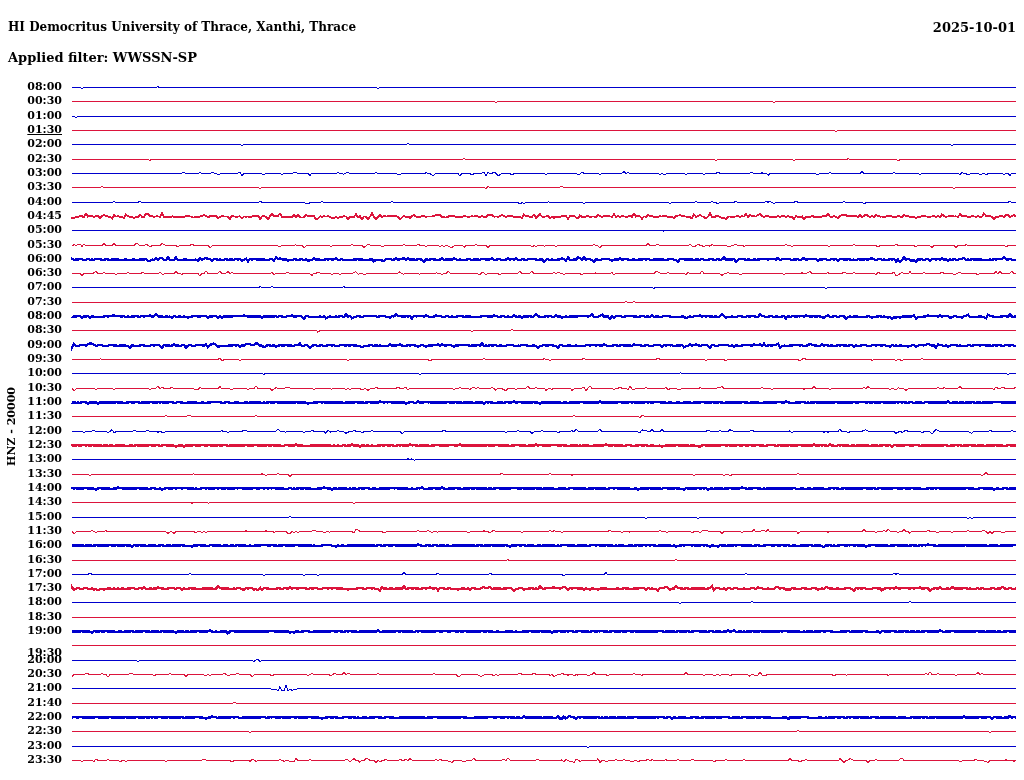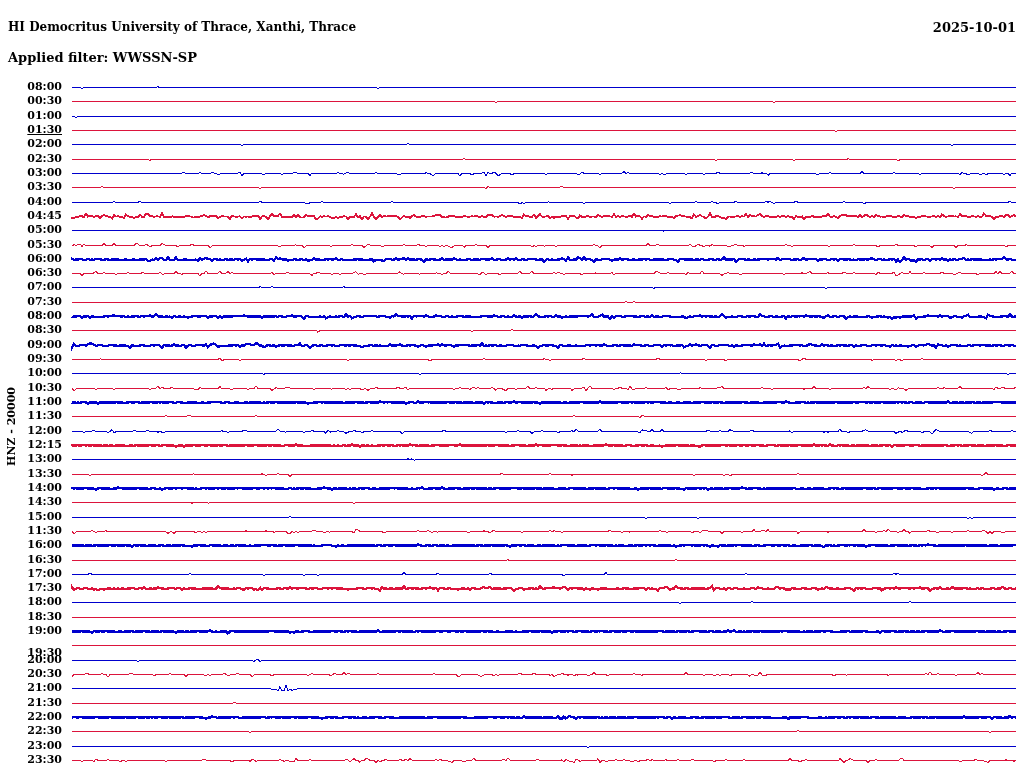--- a/index.html
+++ b/index.html
@@ -94,39 +94,39 @@
     <div class="trace-label" style="top: 296px;">07:30</div>
     <div class="trace-label" style="top: 310px;">08:00</div>
     <div class="trace-label" style="top: 324px;">08:30</div>
     <div class="trace-label" style="top: 339px;">09:00</div>
     <div class="trace-label" style="top: 353px;">09:30</div>
     <div class="trace-label" style="top: 367px;">10:00</div>
     <div class="trace-label" style="top: 382px;">10:30</div>
     <div class="trace-label" style="top: 396px;">11:00</div>
     <div class="trace-label" style="top: 410px;">11:30</div>
     <div class="trace-label" style="top: 425px;">12:00</div>
-    <div class="trace-label" style="top: 439px;">12:15</div>
+    <div class="trace-label" style="top: 439px;">12:30</div>
     <div class="trace-label" style="top: 453px;">13:00</div>
     <div class="trace-label" style="top: 468px;">13:30</div>
     <div class="trace-label" style="top: 482px;">14:00</div>
     <div class="trace-label" style="top: 496px;">14:30</div>
     <div class="trace-label" style="top: 511px;">15:00</div>
     <div class="trace-label" style="top: 525px;">11:30</div>
     <div class="trace-label" style="top: 539px;">16:00</div>
     <div class="trace-label" style="top: 554px;">16:30</div>
     <div class="trace-label" style="top: 568px;">17:00</div>
     <div class="trace-label" style="top: 582px;">17:30</div>
     <div class="trace-label" style="top: 596px;">18:00</div>
     <div class="trace-label" style="top: 611px;">18:30</div>
     <div class="trace-label" style="top: 625px;">19:00</div>
     <div class="trace-label" style="top: 639px; margin-top: 8px;">19:30</div>
     <div class="trace-label" style="top: 654px;">20:00</div>
     <div class="trace-label" style="top: 668px;">20:30</div>
     <div class="trace-label" style="top: 682px;">21:00</div>
-    <div class="trace-label" style="top: 697px;">21:30</div>
+    <div class="trace-label" style="top: 697px;">21:40</div>
     <div class="trace-label" style="top: 711px;">22:00</div>
     <div class="trace-label" style="top: 725px;">22:30</div>
     <div class="trace-label" style="top: 740px;">23:00</div>
     <div class="trace-label" style="top: 754px;">23:30</div>
   </div>
 
 <svg id="traces-svg" width="1024" height="780" shape-rendering="crispEdges">
     <path d="M72 87.5 L72 87.5 L74 87.5 L76 87.4 L78 87.4 L80 87.5 L82 88.3 L84 87.5 L86 87.4 L88 87.6 L90 87.5 L92 87.6 L94 87.6 L96 87.5 L98 87.5 L100 87.5 L102 87.6 L104 87.4 L106 87.4 L108 87.6 L110 87.6 L112 87.5 L114 87.5 L116 87.6 L118 87.4 L120 87.5 L122 87.4 L124 87.5 L126 87.5 L128 87.4 L130 87.6 L132 87.6 L134 87.5 L136 87.5 L138 87.4 L140 87.4 L142 87.5 L144 87.4 L146 87.4 L148 87.4 L150 87.5 L152 87.5 L154 87.4 L156 87.5 L158 86.8 L160 87.5 L162 87.5 L164 87.6 L166 87.4 L168 87.4 L170 87.6 L172 87.4 L174 87.5 L176 87.5 L178 87.4 L180 87.4 L182 87.4 L184 87.5 L186 87.5 L188 87.4 L190 87.5 L192 87.5 L194 87.5 L196 87.4 L198 87.5 L200 87.4 L202 87.9 L204 87.6 L206 87.6 L208 87.6 L210 87.4 L212 87.5 L214 87.6 L216 87.6 L218 87.4 L220 87.4 L222 87.5 L224 87.5 L226 87.6 L228 87.5 L230 87.5 L232 87.5 L234 87.6 L236 87.4 L238 87.5 L240 87.5 L242 87.4 L244 87.6 L246 87.4 L248 87.6 L250 87.6 L252 87.4 L254 87.4 L256 87.5 L258 87.4 L260 87.5 L262 87.5 L264 87.6 L266 87.4 L268 87.5 L270 87.5 L272 87.4 L274 87.4 L276 87.4 L278 87.4 L280 87.4 L282 87.4 L284 87.5 L286 87.4 L288 87.5 L290 87.5 L292 87.4 L294 87.5 L296 87.5 L298 87.6 L300 87.5 L302 87.4 L304 87.5 L306 87.6 L308 87.6 L310 87.5 L312 87.6 L314 87.6 L316 87.4 L318 87.6 L320 87.5 L322 87.5 L324 87.6 L326 87.5 L328 87.4 L330 87.5 L332 87.5 L334 87.5 L336 87.6 L338 87.6 L340 87.4 L342 87.5 L344 87.4 L346 87.5 L348 87.4 L350 87.6 L352 87.6 L354 87.6 L356 87.4 L358 87.4 L360 87.6 L362 87.6 L364 87.4 L366 87.6 L368 87.6 L370 87.5 L372 87.5 L374 87.6 L376 87.5 L378 88.6 L380 87.6 L382 87.4 L384 87.5 L386 87.5 L388 87.4 L390 87.5 L392 87.4 L394 87.5 L396 87.5 L398 87.6 L400 87.4 L402 87.6 L404 87.6 L406 87.6 L408 87.5 L410 87.5 L412 87.4 L414 87.5 L416 87.6 L418 87.4 L420 87.4 L422 87.4 L424 87.5 L426 87.4 L428 87.5 L430 87.6 L432 87.6 L434 87.6 L436 87.5 L438 87.5 L440 87.4 L442 87.5 L444 87.5 L446 87.6 L448 87.6 L450 87.5 L452 87.4 L454 88.1 L456 87.4 L458 87.4 L460 87.6 L462 87.6 L464 87.4 L466 87.4 L468 87.6 L470 87.4 L472 87.6 L474 87.4 L476 87.4 L478 87.4 L480 87.5 L482 87.5 L484 87.5 L486 87.4 L488 87.4 L490 87.6 L492 87.6 L494 87.6 L496 87.6 L498 87.6 L500 87.6 L502 87.4 L504 87.5 L506 87.6 L508 87.5 L510 87.6 L512 87.5 L514 87.4 L516 87.6 L518 87.4 L520 87.6 L522 87.4 L524 87.4 L526 87.6 L528 87.5 L530 87.4 L532 87.4 L534 87.5 L536 87.5 L538 87.5 L540 87.6 L542 87.4 L544 87.4 L546 87.5 L548 87.4 L550 87.5 L552 87.6 L554 87.5 L556 87.5 L558 87.4 L560 87.5 L562 87.4 L564 87.6 L566 87.6 L568 87.4 L570 87.5 L572 87.6 L574 87.5 L576 87.6 L578 87.4 L580 87.6 L582 87.4 L584 87.5 L586 87.6 L588 87.6 L590 87.6 L592 87.6 L594 87.6 L596 87.6 L598 87.5 L600 87.6 L602 87.5 L604 87.6 L606 87.4 L608 87.5 L610 87.5 L612 87.5 L614 87.5 L616 87.6 L618 87.5 L620 87.5 L622 87.5 L624 87.4 L626 87.4 L628 87.5 L630 87.5 L632 87.6 L634 87.6 L636 87.5 L638 87.4 L640 87.6 L642 87.4 L644 87.4 L646 87.6 L648 87.4 L650 87.4 L652 87.6 L654 87.6 L656 87.6 L658 87.4 L660 87.4 L662 87.5 L664 87.4 L666 87.4 L668 87.5 L670 87.6 L672 87.5 L674 87.6 L676 87.5 L678 87.5 L680 87.6 L682 87.4 L684 87.6 L686 87.4 L688 87.4 L690 87.5 L692 87.6 L694 87.5 L696 87.6 L698 87.5 L700 87.4 L702 87.4 L704 87.5 L706 87.5 L708 87.6 L710 87.4 L712 87.4 L714 87.5 L716 87.5 L718 87.6 L720 87.6 L722 87.6 L724 87.5 L726 87.4 L728 87.4 L730 87.5 L732 87.5 L734 87.4 L736 87.5 L738 87.6 L740 87.4 L742 87.6 L744 87.5 L746 87.5 L748 87.4 L750 87.6 L752 87.4 L754 87.5 L756 87.5 L758 87.4 L760 87.5 L762 87.5 L764 87.4 L766 87.6 L768 87.4 L770 87.5 L772 87.5 L774 87.4 L776 87.5 L778 87.5 L780 87.6 L782 87.4 L784 87.5 L786 87.4 L788 87.9 L790 87.0 L792 87.5 L794 87.6 L796 87.5 L798 87.5 L800 87.4 L802 87.5 L804 87.8 L806 87.6 L808 87.4 L810 87.6 L812 87.6 L814 87.5 L816 87.5 L818 87.4 L820 87.4 L822 87.4 L824 87.6 L826 87.4 L828 87.6 L830 87.4 L832 87.5 L834 87.4 L836 87.5 L838 87.5 L840 87.4 L842 87.5 L844 87.5 L846 87.6 L848 87.4 L850 87.5 L852 87.5 L854 87.7 L856 87.4 L858 87.4 L860 87.6 L862 87.5 L864 87.5 L866 87.5 L868 87.5 L870 87.5 L872 87.4 L874 87.6 L876 87.5 L878 87.6 L880 87.4 L882 87.5 L884 87.5 L886 87.5 L888 87.4 L890 87.5 L892 87.5 L894 87.4 L896 87.5 L898 87.4 L900 87.4 L902 87.5 L904 87.4 L906 87.6 L908 87.5 L910 87.5 L912 87.6 L914 87.5 L916 87.5 L918 87.6 L920 87.5 L922 87.5 L924 87.4 L926 87.6 L928 87.4 L930 87.5 L932 87.4 L934 87.6 L936 87.5 L938 87.5 L940 87.5 L942 87.6 L944 87.4 L946 87.4 L948 87.5 L950 87.4 L952 87.5 L954 87.4 L956 87.4 L958 87.4 L960 87.5 L962 87.5 L964 87.5 L966 87.5 L968 87.6 L970 87.6 L972 87.5 L974 87.5 L976 87.5 L978 87.6 L980 87.6 L982 87.6 L984 87.2 L986 87.6 L988 87.4 L990 87.6 L992 87.4 L994 87.6 L996 87.4 L998 87.6 L1000 87.5 L1002 87.5 L1004 87.6 L1006 87.5 L1008 87.5 L1010 87.5 L1012 87.6 L1014 87.6 L1016 87.5" fill="none" stroke="#0000CD" stroke-width="1"></path>
     <path d="M72 101.5 L72 101.4 L74 101.5 L76 101.5 L78 101.6 L80 101.5 L82 101.5 L84 101.5 L86 101.4 L88 101.5 L90 101.4 L92 101.5 L94 101.6 L96 101.4 L98 101.5 L100 101.5 L102 101.4 L104 101.5 L106 101.6 L108 101.5 L110 101.5 L112 101.4 L114 101.5 L116 101.5 L118 101.4 L120 101.6 L122 101.4 L124 101.4 L126 101.5 L128 101.5 L130 101.4 L132 101.6 L134 101.4 L136 101.5 L138 101.5 L140 101.4 L142 101.5 L144 101.4 L146 101.5 L148 101.6 L150 101.6 L152 101.5 L154 101.5 L156 101.5 L158 101.5 L160 101.5 L162 101.4 L164 101.5 L166 101.6 L168 101.6 L170 101.5 L172 101.6 L174 101.4 L176 101.5 L178 101.4 L180 101.5 L182 101.4 L184 101.4 L186 101.6 L188 101.5 L190 101.5 L192 101.4 L194 101.4 L196 101.5 L198 101.5 L200 101.4 L202 101.4 L204 101.6 L206 101.5 L208 101.4 L210 101.5 L212 101.6 L214 101.5 L216 101.6 L218 101.5 L220 101.4 L222 101.5 L224 101.4 L226 101.6 L228 101.6 L230 101.4 L232 101.5 L234 101.4 L236 101.4 L238 101.5 L240 101.6 L242 101.4 L244 101.5 L246 101.5 L248 101.4 L250 101.6 L252 101.4 L254 101.5 L256 101.5 L258 101.6 L260 101.4 L262 101.6 L264 101.4 L266 101.5 L268 101.5 L270 101.5 L272 101.5 L274 101.4 L276 101.6 L278 101.6 L280 101.6 L282 101.5 L284 101.5 L286 101.6 L288 101.4 L290 101.5 L292 101.6 L294 101.5 L296 101.6 L298 101.4 L300 101.5 L302 101.4 L304 101.5 L306 101.6 L308 101.5 L310 101.5 L312 101.6 L314 101.4 L316 101.4 L318 101.4 L320 101.6 L322 101.5 L324 101.5 L326 101.6 L328 101.4 L330 101.6 L332 101.6 L334 101.4 L336 101.4 L338 101.5 L340 101.4 L342 101.5 L344 101.5 L346 101.5 L348 101.6 L350 101.4 L352 101.5 L354 101.4 L356 101.4 L358 101.5 L360 101.5 L362 101.6 L364 101.4 L366 101.6 L368 101.6 L370 101.4 L372 101.5 L374 101.4 L376 101.6 L378 101.4 L380 101.6 L382 101.6 L384 101.5 L386 101.6 L388 101.6 L390 101.5 L392 101.6 L394 101.5 L396 101.6 L398 101.6 L400 101.6 L402 101.5 L404 101.5 L406 101.5 L408 101.4 L410 101.4 L412 101.5 L414 101.6 L416 101.5 L418 101.4 L420 101.5 L422 101.6 L424 101.5 L426 101.5 L428 101.4 L430 101.4 L432 101.4 L434 101.6 L436 101.5 L438 101.6 L440 101.6 L442 101.4 L444 101.6 L446 101.6 L448 101.5 L450 101.6 L452 101.5 L454 101.5 L456 101.5 L458 101.4 L460 101.5 L462 101.5 L464 101.5 L466 101.5 L468 101.5 L470 101.4 L472 101.5 L474 101.4 L476 101.4 L478 101.6 L480 101.5 L482 101.4 L484 101.5 L486 101.6 L488 101.5 L490 101.5 L492 101.4 L494 101.4 L496 102.5 L498 101.4 L500 101.6 L502 101.6 L504 101.4 L506 101.4 L508 101.5 L510 101.5 L512 101.4 L514 101.5 L516 101.5 L518 101.5 L520 101.4 L522 101.4 L524 101.6 L526 101.4 L528 101.5 L530 101.5 L532 101.4 L534 101.5 L536 101.5 L538 101.4 L540 101.4 L542 101.5 L544 101.4 L546 101.6 L548 101.4 L550 101.5 L552 101.5 L554 101.6 L556 101.8 L558 101.4 L560 101.4 L562 101.5 L564 101.6 L566 101.5 L568 101.5 L570 101.6 L572 101.5 L574 101.6 L576 101.6 L578 101.5 L580 101.5 L582 101.5 L584 101.5 L586 101.4 L588 101.4 L590 101.5 L592 101.4 L594 101.5 L596 101.5 L598 101.5 L600 101.6 L602 101.6 L604 101.4 L606 101.5 L608 101.6 L610 101.4 L612 101.6 L614 101.4 L616 101.6 L618 101.6 L620 101.5 L622 101.4 L624 101.4 L626 101.4 L628 101.5 L630 101.5 L632 101.4 L634 101.4 L636 101.6 L638 101.4 L640 101.4 L642 101.6 L644 101.6 L646 101.6 L648 101.6 L650 101.5 L652 101.6 L654 101.6 L656 101.4 L658 101.5 L660 101.5 L662 101.4 L664 101.4 L666 101.6 L668 101.5 L670 101.6 L672 101.6 L674 101.4 L676 101.6 L678 101.5 L680 101.4 L682 101.5 L684 101.5 L686 101.5 L688 101.5 L690 101.6 L692 101.4 L694 101.6 L696 101.6 L698 101.6 L700 101.5 L702 101.6 L704 101.5 L706 101.5 L708 101.6 L710 101.6 L712 101.6 L714 101.6 L716 101.4 L718 101.6 L720 101.4 L722 101.5 L724 101.6 L726 101.6 L728 101.6 L730 101.6 L732 101.4 L734 101.6 L736 101.5 L738 101.5 L740 101.5 L742 101.5 L744 101.5 L746 101.6 L748 101.6 L750 101.6 L752 101.5 L754 101.5 L756 101.4 L758 101.4 L760 101.5 L762 101.6 L764 101.6 L766 101.5 L768 101.5 L770 101.5 L772 101.6 L774 102.4 L776 101.4 L778 101.5 L780 101.5 L782 101.4 L784 101.4 L786 101.5 L788 101.6 L790 101.6 L792 101.6 L794 101.4 L796 101.5 L798 101.4 L800 101.6 L802 101.5 L804 101.5 L806 101.6 L808 101.6 L810 101.5 L812 101.5 L814 101.4 L816 101.6 L818 101.4 L820 101.5 L822 101.4 L824 101.5 L826 101.6 L828 101.4 L830 101.4 L832 101.5 L834 101.4 L836 101.5 L838 101.4 L840 101.6 L842 101.5 L844 101.4 L846 101.4 L848 101.4 L850 101.5 L852 101.5 L854 101.5 L856 101.5 L858 101.5 L860 101.5 L862 101.6 L864 101.4 L866 101.5 L868 101.4 L870 101.5 L872 101.4 L874 101.6 L876 101.6 L878 101.4 L880 101.6 L882 101.5 L884 101.5 L886 101.4 L888 101.4 L890 101.6 L892 101.4 L894 101.4 L896 101.5 L898 101.5 L900 101.4 L902 101.4 L904 101.6 L906 101.5 L908 101.5 L910 101.4 L912 101.5 L914 101.5 L916 101.4 L918 101.5 L920 101.6 L922 101.6 L924 101.4 L926 101.6 L928 101.4 L930 101.4 L932 101.4 L934 101.4 L936 101.4 L938 101.4 L940 101.6 L942 101.5 L944 101.4 L946 101.5 L948 101.6 L950 101.5 L952 101.5 L954 101.5 L956 101.6 L958 101.4 L960 101.4 L962 101.5 L964 101.6 L966 101.6 L968 101.6 L970 101.6 L972 101.6 L974 101.6 L976 101.6 L978 101.5 L980 101.5 L982 101.4 L984 101.6 L986 101.6 L988 101.6 L990 101.6 L992 101.5 L994 101.4 L996 101.5 L998 101.5 L1000 101.5 L1002 101.6 L1004 101.5 L1006 101.5 L1008 101.5 L1010 101.6 L1012 101.5 L1014 101.5 L1016 101.5" fill="none" stroke="#DC143C" stroke-width="1"></path>
     <path d="M72 116.5 L72 116.5 L74 116.6 L76 117.8 L78 116.6 L80 116.4 L82 116.5 L84 116.4 L86 116.5 L88 116.6 L90 116.5 L92 116.5 L94 116.5 L96 116.4 L98 116.4 L100 116.5 L102 116.4 L104 116.6 L106 116.4 L108 116.4 L110 116.4 L112 116.5 L114 116.4 L116 116.6 L118 116.6 L120 116.5 L122 116.4 L124 116.6 L126 116.5 L128 116.4 L130 116.6 L132 116.6 L134 116.4 L136 116.4 L138 116.4 L140 116.4 L142 116.4 L144 116.5 L146 116.4 L148 116.4 L150 116.4 L152 116.5 L154 116.5 L156 116.5 L158 116.4 L160 116.5 L162 116.5 L164 116.5 L166 116.4 L168 116.6 L170 116.5 L172 116.4 L174 116.4 L176 116.5 L178 116.5 L180 116.4 L182 116.5 L184 116.5 L186 116.5 L188 116.5 L190 116.5 L192 116.5 L194 116.6 L196 116.5 L198 116.4 L200 116.4 L202 116.5 L204 116.1 L206 116.5 L208 116.4 L210 116.6 L212 116.4 L214 116.6 L216 116.6 L218 116.5 L220 116.6 L222 116.5 L224 116.4 L226 116.4 L228 116.6 L230 116.6 L232 116.4 L234 116.5 L236 116.4 L238 116.6 L240 116.5 L242 116.5 L244 116.5 L246 116.5 L248 116.5 L250 116.6 L252 116.5 L254 116.6 L256 116.4 L258 116.5 L260 116.6 L262 116.4 L264 116.4 L266 116.4 L268 116.6 L270 116.4 L272 116.5 L274 116.5 L276 116.6 L278 116.5 L280 116.4 L282 116.5 L284 116.4 L286 116.5 L288 116.5 L290 116.6 L292 116.5 L294 116.6 L296 116.4 L298 116.4 L300 116.5 L302 116.5 L304 116.6 L306 116.6 L308 116.6 L310 116.5 L312 116.5 L314 116.6 L316 116.5 L318 116.6 L320 116.6 L322 116.4 L324 116.5 L326 116.6 L328 116.6 L330 116.4 L332 116.5 L334 116.5 L336 116.4 L338 116.5 L340 116.5 L342 116.4 L344 116.4 L346 116.5 L348 116.5 L350 116.4 L352 116.4 L354 116.4 L356 116.4 L358 116.4 L360 116.4 L362 116.5 L364 116.5 L366 116.4 L368 116.4 L370 116.6 L372 116.6 L374 116.4 L376 116.4 L378 116.4 L380 116.5 L382 116.6 L384 116.6 L386 116.5 L388 116.5 L390 116.4 L392 116.6 L394 116.4 L396 116.5 L398 116.4 L400 116.6 L402 116.4 L404 116.5 L406 116.4 L408 116.5 L410 116.5 L412 116.6 L414 116.6 L416 116.6 L418 116.6 L420 116.5 L422 116.5 L424 116.5 L426 116.5 L428 116.4 L430 116.5 L432 116.5 L434 116.4 L436 116.5 L438 116.5 L440 116.4 L442 116.5 L444 116.6 L446 116.6 L448 116.6 L450 116.5 L452 116.5 L454 116.4 L456 116.5 L458 116.6 L460 116.6 L462 116.5 L464 116.6 L466 116.4 L468 116.6 L470 116.5 L472 116.6 L474 116.4 L476 116.5 L478 116.5 L480 116.5 L482 116.4 L484 116.5 L486 116.5 L488 116.6 L490 116.5 L492 116.4 L494 116.6 L496 116.5 L498 116.5 L500 116.6 L502 116.4 L504 116.6 L506 116.4 L508 116.6 L510 116.6 L512 116.4 L514 116.5 L516 116.5 L518 116.5 L520 116.6 L522 116.4 L524 116.9 L526 116.4 L528 116.4 L530 116.6 L532 116.6 L534 116.5 L536 116.6 L538 116.6 L540 116.4 L542 116.5 L544 116.6 L546 116.6 L548 116.4 L550 116.5 L552 116.4 L554 116.5 L556 116.5 L558 116.6 L560 116.5 L562 116.6 L564 116.4 L566 116.4 L568 116.5 L570 116.4 L572 116.6 L574 116.5 L576 116.4 L578 116.5 L580 116.6 L582 116.6 L584 116.4 L586 116.6 L588 116.4 L590 116.5 L592 116.5 L594 116.5 L596 116.6 L598 116.6 L600 116.5 L602 116.5 L604 116.5 L606 116.5 L608 116.5 L610 116.5 L612 116.5 L614 116.5 L616 116.5 L618 116.6 L620 116.6 L622 116.6 L624 116.4 L626 116.6 L628 116.4 L630 116.6 L632 116.5 L634 116.6 L636 116.6 L638 116.4 L640 116.6 L642 116.5 L644 116.6 L646 116.5 L648 116.5 L650 116.6 L652 116.4 L654 116.4 L656 116.4 L658 116.4 L660 116.6 L662 116.6 L664 116.5 L666 116.6 L668 116.5 L670 116.6 L672 116.5 L674 116.4 L676 116.5 L678 116.5 L680 116.4 L682 116.6 L684 116.4 L686 116.6 L688 116.4 L690 116.5 L692 116.5 L694 116.5 L696 116.6 L698 116.4 L700 116.5 L702 116.5 L704 116.4 L706 116.5 L708 116.5 L710 116.5 L712 116.5 L714 116.5 L716 116.4 L718 116.5 L720 116.4 L722 116.6 L724 116.4 L726 116.6 L728 116.4 L730 116.5 L732 116.6 L734 116.4 L736 116.6 L738 116.6 L740 116.5 L742 116.4 L744 116.4 L746 116.6 L748 116.5 L750 116.5 L752 116.4 L754 117.1 L756 116.5 L758 116.5 L760 116.5 L762 116.4 L764 116.6 L766 116.6 L768 116.5 L770 116.5 L772 116.5 L774 116.5 L776 116.4 L778 116.5 L780 116.5 L782 116.6 L784 116.6 L786 116.4 L788 116.6 L790 116.4 L792 116.4 L794 116.6 L796 116.4 L798 116.4 L800 116.5 L802 116.6 L804 116.5 L806 116.5 L808 116.6 L810 116.4 L812 116.5 L814 116.5 L816 116.6 L818 116.4 L820 116.6 L822 116.4 L824 116.5 L826 116.4 L828 116.6 L830 116.6 L832 116.6 L834 116.5 L836 116.5 L838 116.5 L840 116.5 L842 116.4 L844 116.6 L846 117.0 L848 116.5 L850 116.6 L852 116.5 L854 116.4 L856 116.5 L858 116.5 L860 116.4 L862 116.5 L864 116.6 L866 116.5 L868 116.5 L870 116.4 L872 116.5 L874 116.4 L876 116.5 L878 116.5 L880 116.5 L882 116.1 L884 116.5 L886 116.4 L888 116.4 L890 116.5 L892 116.6 L894 116.6 L896 116.5 L898 116.6 L900 116.6 L902 116.4 L904 116.5 L906 116.5 L908 116.5 L910 116.4 L912 116.5 L914 116.6 L916 116.5 L918 116.4 L920 116.6 L922 116.5 L924 116.5 L926 116.4 L928 116.6 L930 116.5 L932 116.5 L934 116.5 L936 116.5 L938 116.5 L940 116.4 L942 116.4 L944 116.5 L946 116.5 L948 116.5 L950 116.5 L952 116.6 L954 116.5 L956 116.5 L958 116.4 L960 116.6 L962 116.5 L964 116.4 L966 116.5 L968 116.6 L970 116.6 L972 116.6 L974 116.5 L976 116.4 L978 116.5 L980 116.6 L982 116.4 L984 116.5 L986 116.5 L988 116.6 L990 116.6 L992 116.6 L994 116.4 L996 116.1 L998 116.6 L1000 116.5 L1002 116.5 L1004 116.4 L1006 116.5 L1008 116.4 L1010 116.5 L1012 116.4 L1014 116.5 L1016 116.4" fill="none" stroke="#0000CD" stroke-width="1"></path>

